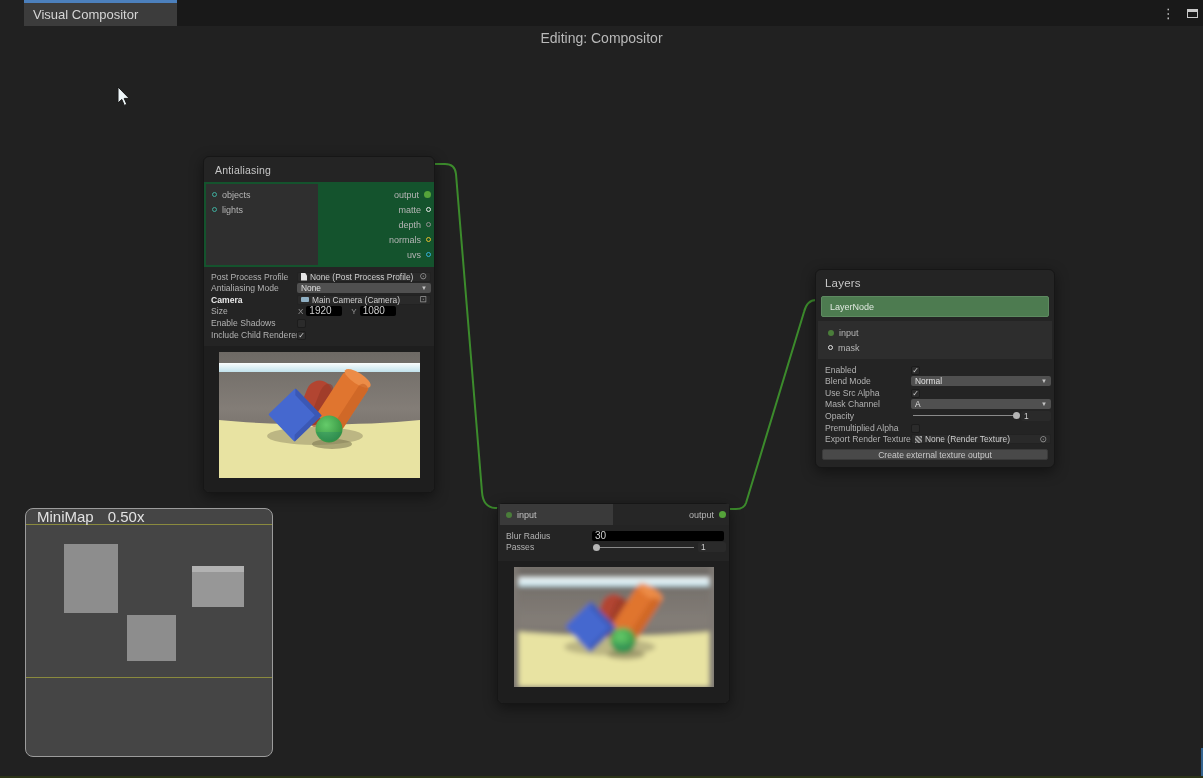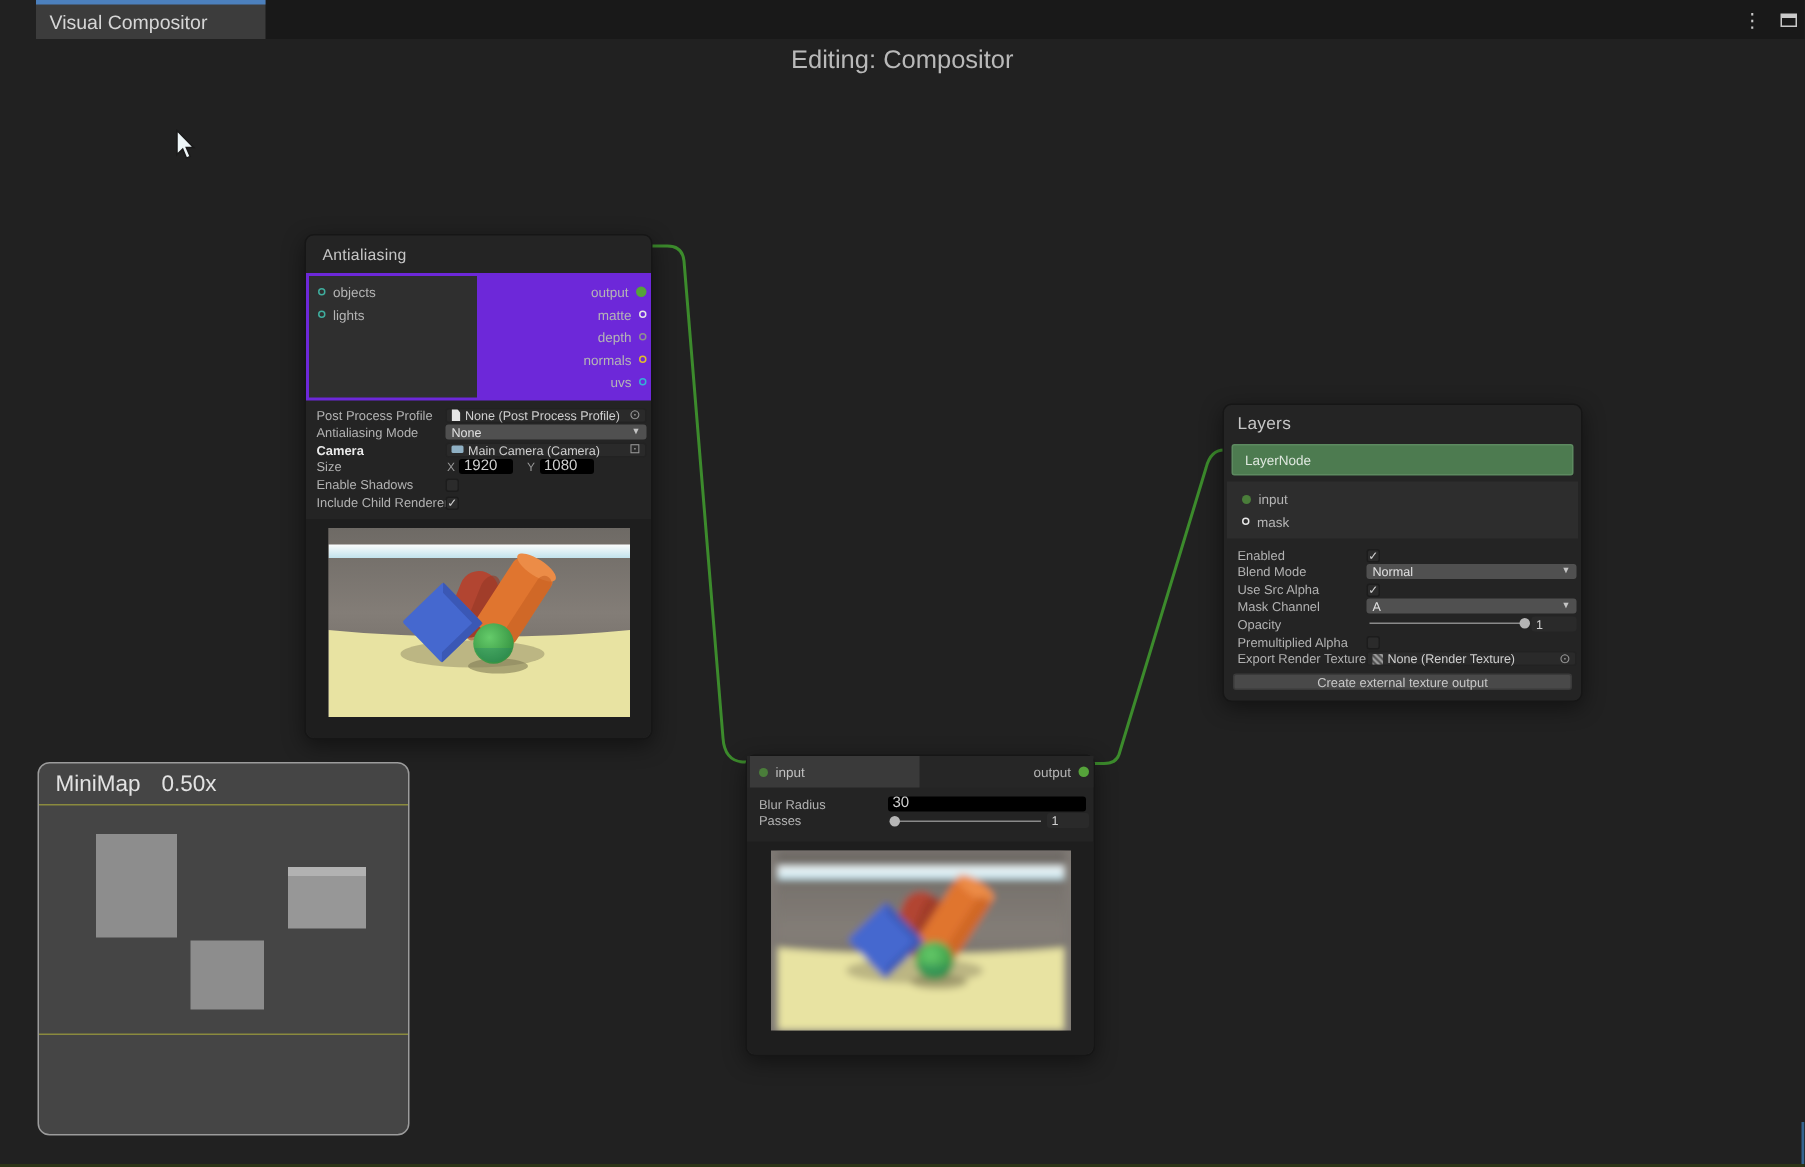--- a/index.html
+++ b/index.html
@@ -18,21 +18,21 @@
     background:#3c3c3c; border-top:3px solid var(--accent_blue,#4c80bd);
     display:flex; align-items:center; padding-left:9px;
   }
   .tab span { font-size:13px; color:#d6d6d6; }
   .titlebar-icons { position:absolute; right:8px; top:0; height:26px; display:flex; align-items:center; gap:12px; }
   .tb-icon { color:#c9c9c9; font-size:13px; line-height:1; cursor:default; }
   .maxbox { display:inline-block; width:11px; height:9px; border:1px solid #c9c9c9; border-top:3px solid #c9c9c9; }
 
   
   .canvas { position:absolute; left:0; top:26px; width:1203px; height:752px; background:#212121; }
-  .editing-label { position:absolute; left:0; right:0; top:4px; text-align:center; font-size:17px; color:#b9b9b9; }
+  .editing-label { position:absolute; left:0; right:0; top:4px; text-align:center; font-size:14px; color:#b9b9b9; }
 
   svg.edges { position:absolute; left:0; top:0; width:1203px; height:752px; pointer-events:none; }
   svg.edges path { stroke:var(--edge_green,#3c8b2c); stroke-width:2; fill:none; }
 
   
   .node {
     position:absolute; background:#242424; border:1px solid #161616; border-radius:6px;
     box-shadow:0 4px 14px rgba(0,0,0,.45);
   }
   .node-header { padding:7px 11px 6px; font-size:10.5px; color:#c6c6c6; letter-spacing:.2px; }
@@ -66,21 +66,21 @@
   .numfield { width:36px; height:10px; background:#000000; border-radius:2px; color:#cfcfcf;
               padding:0 3px; font-size:10px; line-height:10px; margin-right:8px; flex:none; }
   .slider { position:relative; flex:1; height:9px; }
   .slider .track { position:absolute; left:2px; right:4px; top:4px; height:1px; background:#8a8a8a; }
   .slider .handle { position:absolute; top:1px; width:7px; height:7px; border-radius:50%; background:#b5b5b5; }
   .valfield { width:30px; height:10px; background:#2a2a2a; border-radius:2px; color:#cfcfcf;
               padding:0 3px; font-size:8.4px; line-height:10px; flex:none; }
 
   
   #node-rendering { left:203px; top:130px; width:232px; }
-  #node-rendering .ports2 { display:flex; background:#6d28d9; padding:2px 0;gap:36px; }
+  #node-rendering .ports2 { display:flex; background:#14532d; padding:2px 0;gap:36px; }
   #node-rendering .incol { width:112px; flex:none; background:#2f2f2f; margin-left:2px; padding:3px 0 42px; }
   #node-rendering .incol .port-row { padding-left:6px; }
   #node-rendering .outcol { flex:1; padding:3px 0; }
   #node-rendering .outcol .port-row { justify-content:flex-end; padding-right:3px; }
   .preview-wrap { margin-top:4px; background:#1e1e1e; border-radius:0 0 6px 6px; padding:6px 15px 14px; }
   svg.scene { display:block; background:#7e7974; }
 
   
   #node-layers { left:815px; top:243px; width:240px; }
   #node-layers .node-header { font-size:11.5px; padding:7px 9px 5px; }
@@ -95,21 +95,21 @@
   #node-blur { left:497px; top:477px; width:233px; }
   #node-blur .ports2 { display:flex; background:#262626; height:21px; }
   #node-blur .inhalf { width:113px; flex:none; background:#3a3a3a; margin-left:2px; display:flex; align-items:center; padding-left:6px; gap:5px; font-size:9px; color:#c0c0c0; }
   #node-blur .outhalf { flex:1; display:flex; align-items:center; justify-content:flex-end; padding-right:3px; gap:5px; font-size:9px; color:#b5b5b5; }
   #node-blur .props { padding:4px 3px 2px 6px; }
   #node-blur .preview-wrap { margin-top:7px; padding:6px 16px 16px; }
 
   
   #minimap { position:absolute; left:25px; top:482px; width:248px; height:249px; background:#454545;
              border:1px solid #9c9c9c; border-radius:8px; overflow:hidden; }
-  #minimap .mm-title { height:28px; display:flex; align-items:center; gap:14px; padding:0 11px;
+  #minimap .mm-title { height:16px; display:flex; align-items:center; gap:14px; padding:0 11px;
                        font-size:15px; color:#e2e2e2; border-bottom:1px solid var(--minimap_line,#8a8a3e); }
   #minimap .mm-view { position:relative; height:153px; border-bottom:1px solid var(--minimap_line,#8a8a3e); }
   .mm-rect { position:absolute; background:#8d8d8d; }
   #mm-rect-layers { border-top:6px solid #b2b2b2; background:#979797; }
 
   .cursor { position:absolute; left:116px; top:60px; pointer-events:none; }
   .edge-blue-sliver { position:absolute; right:0; bottom:0; width:2px; height:28px; background:#34648f; }
 </style>
 </head>
 <body>

